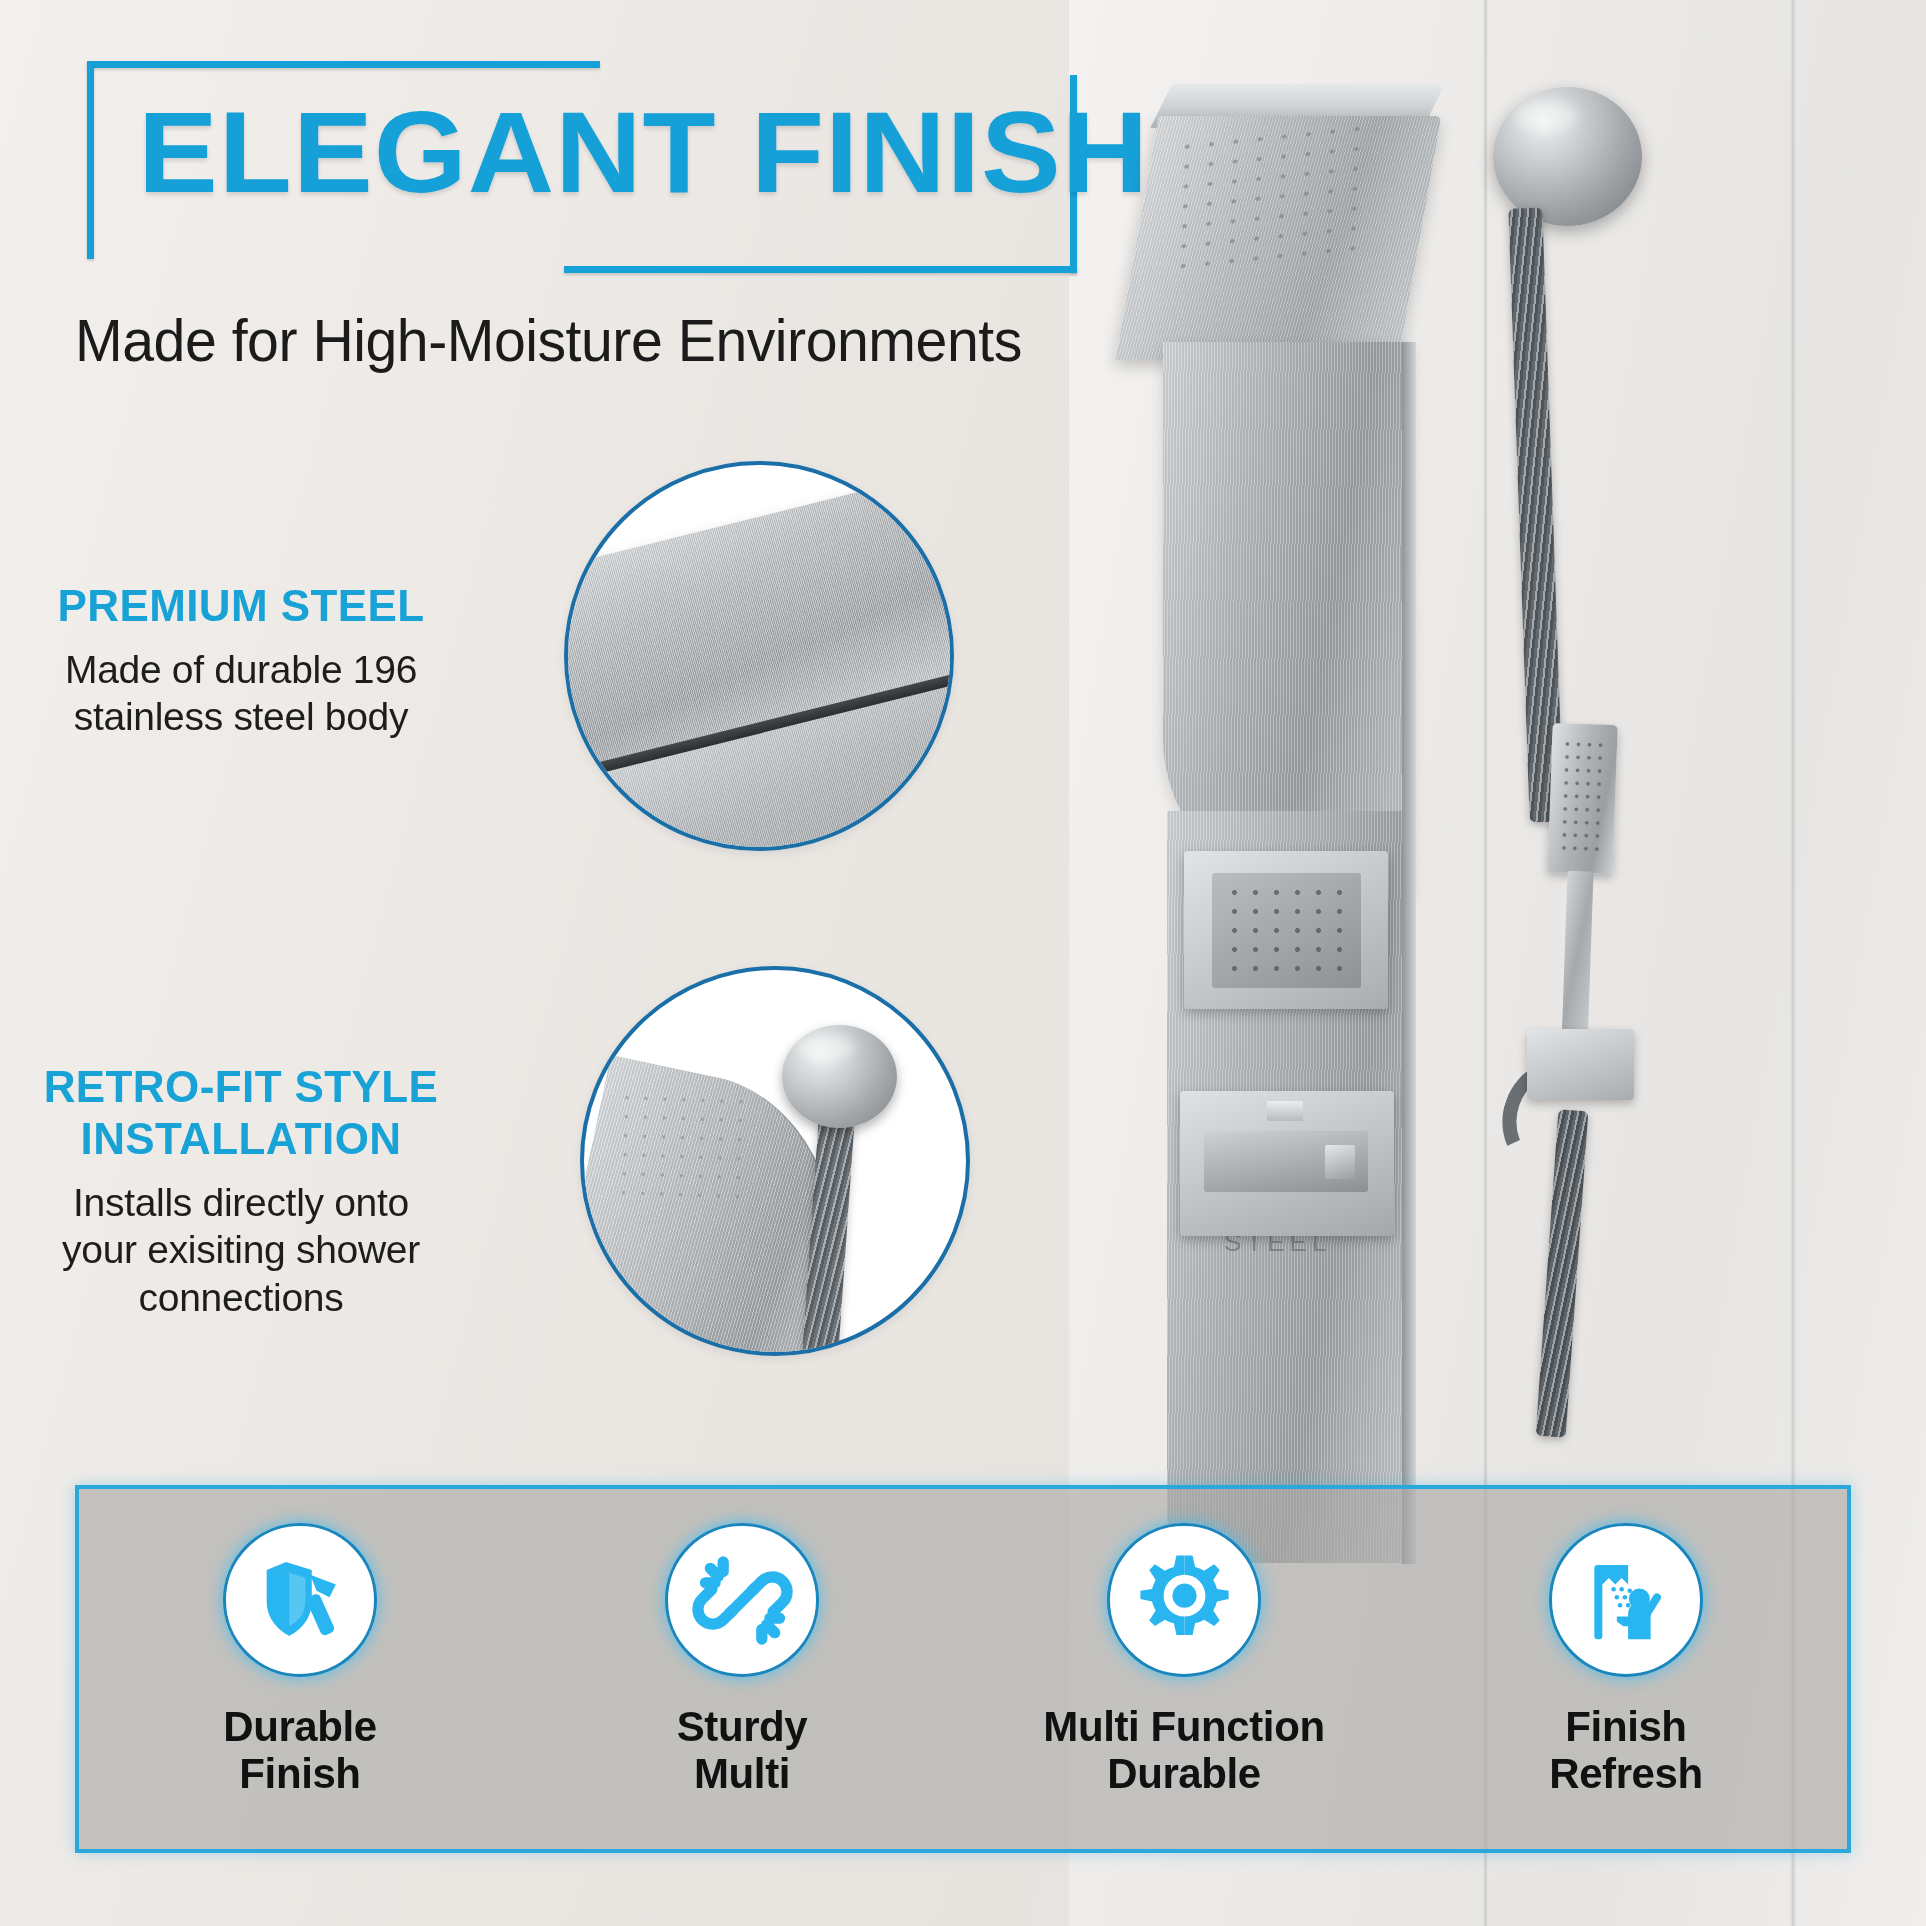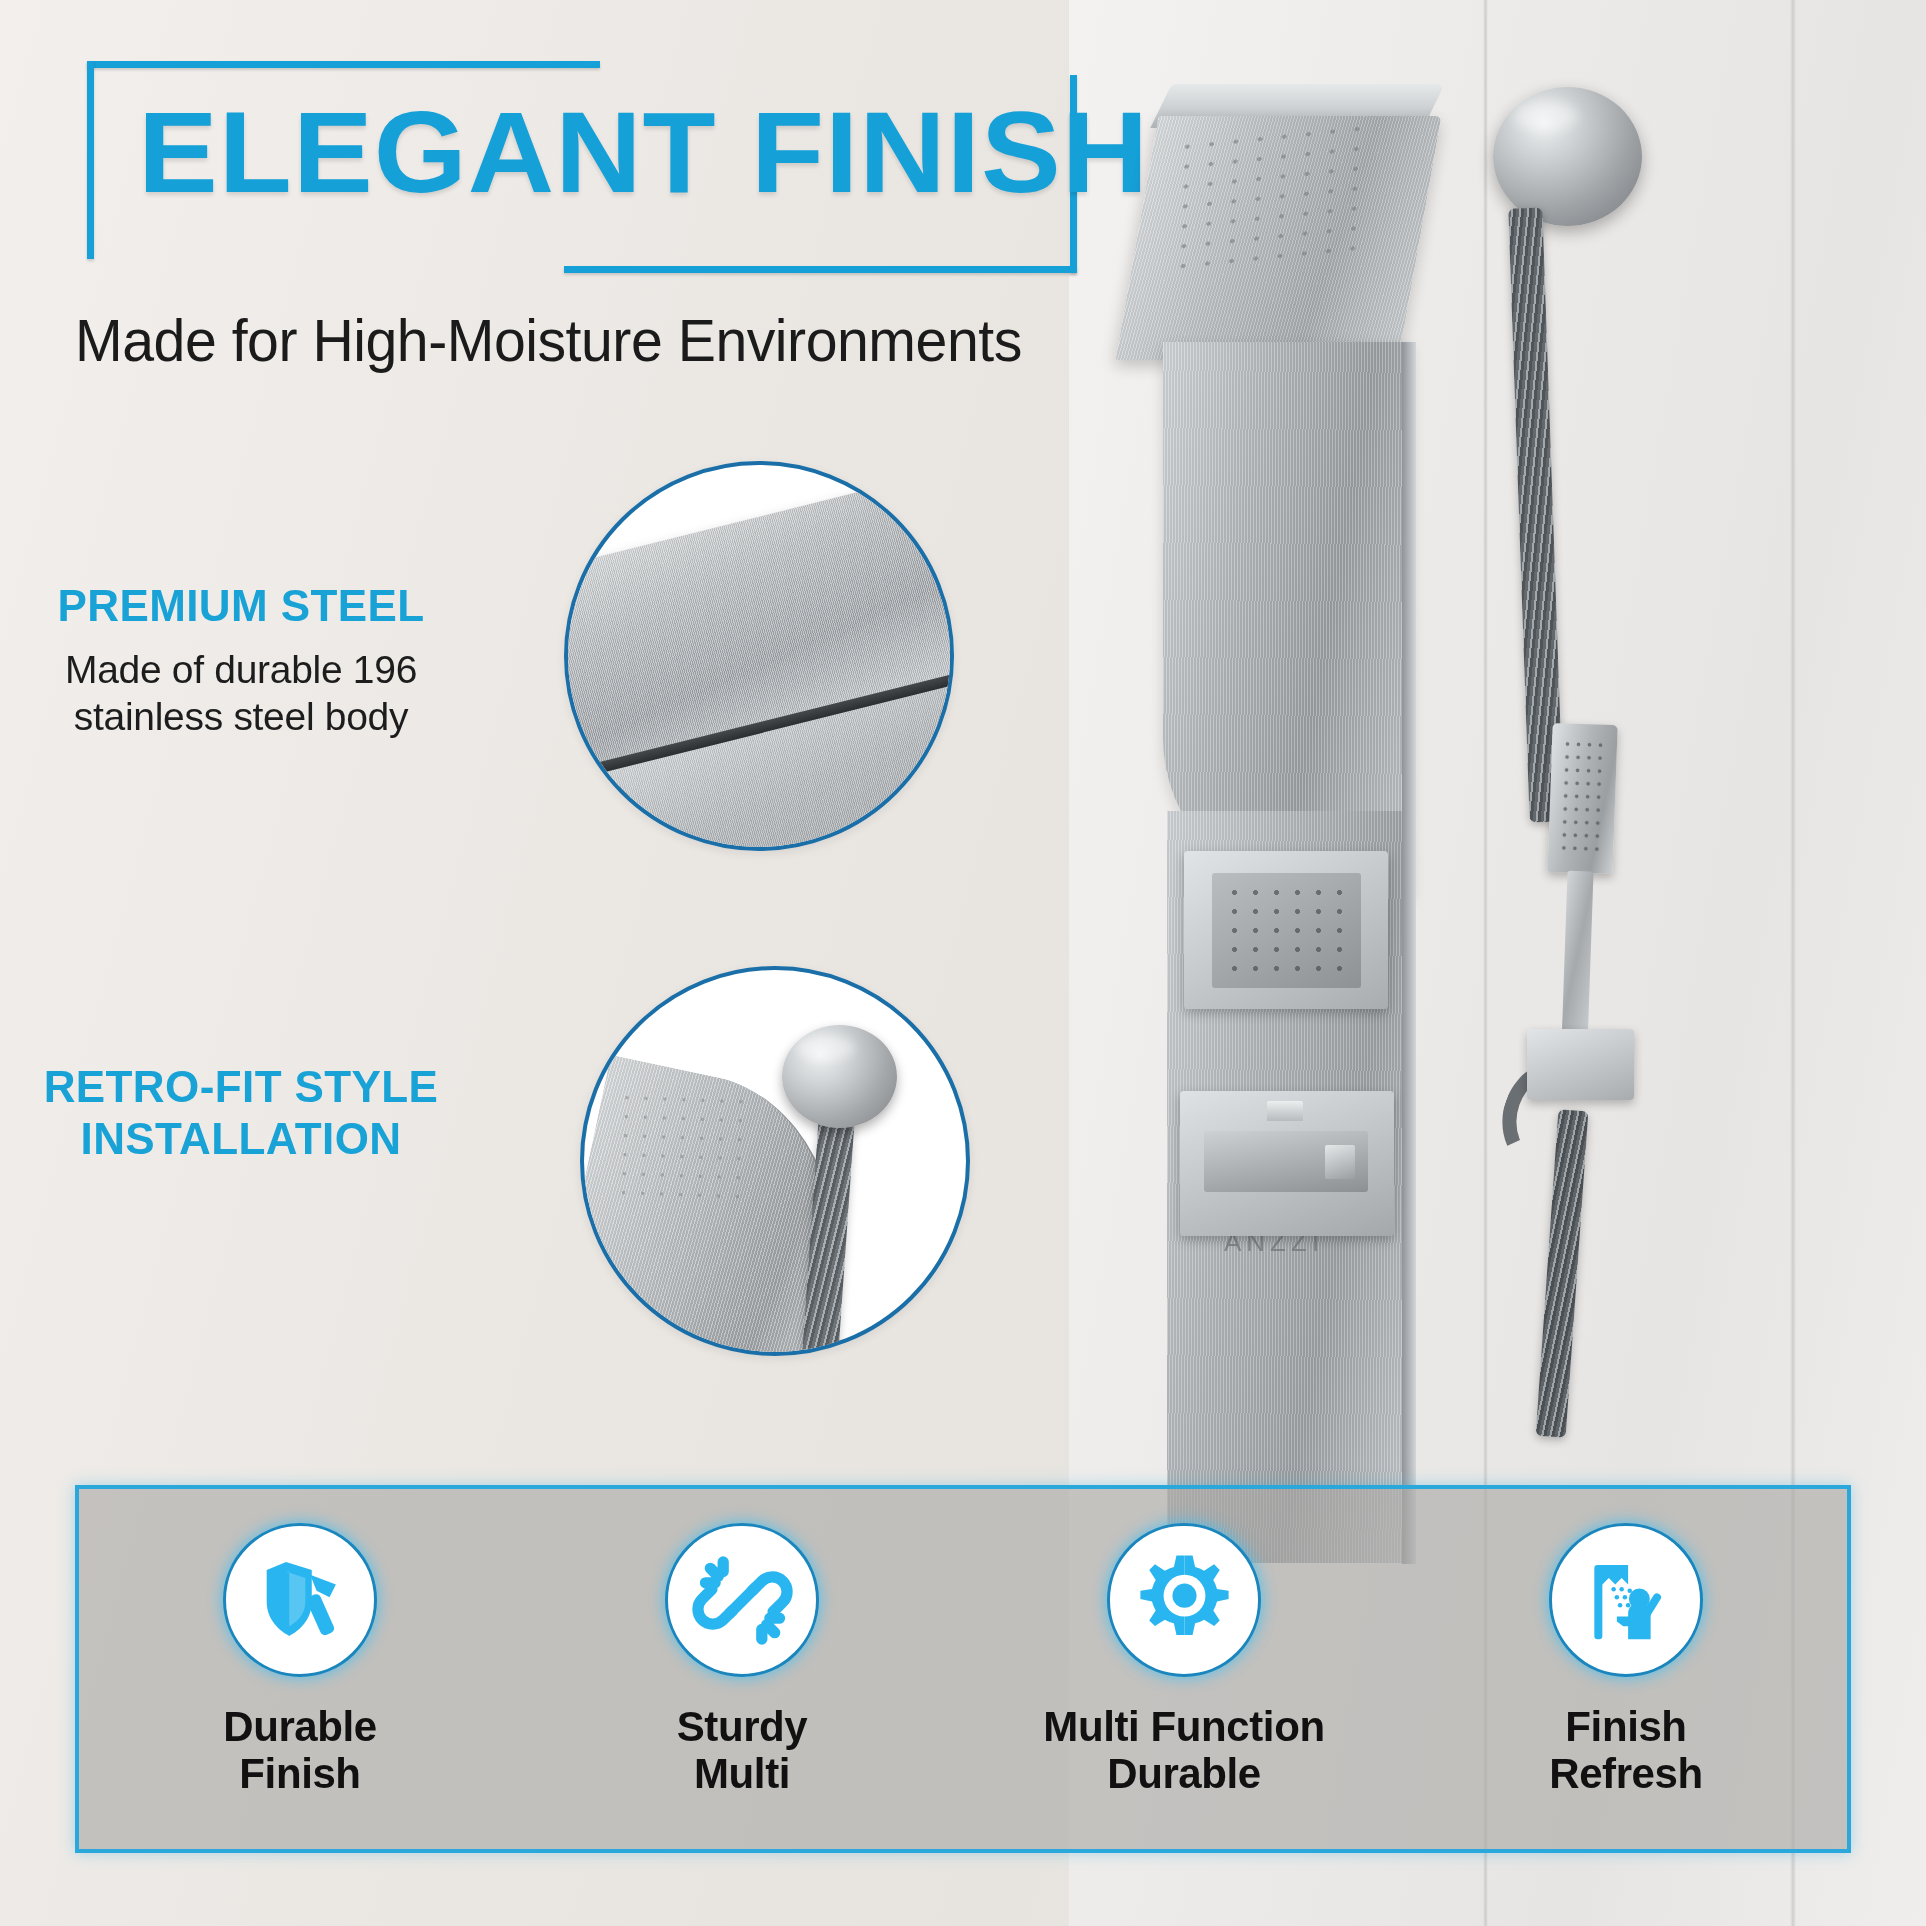--- a/index.html
+++ b/index.html
@@ -326,20 +326,25 @@
       <span>Made of durable 196</span><br>
       <span>stainless steel body</span>
     </p>
   </div>
 
   <div class="feature" id="feat-2">
     <h3>
       <span>RETRO-FIT STYLE</span><br>
       <span>INSTALLATION</span>
     </h3>
+    <p>
+      <span>Installs directly onto</span><br>
+      <span>your exisiting shower</span><br>
+      <span>connections</span>
+    </p>
   </div>
 
   <div class="circle" id="circle-steel">
     <div class="sheet sheet-top"></div>
     <div class="sheet sheet-bot"></div>
   </div>
 
   <div class="circle" id="circle-retro">
     <div class="rf-panel">
       <div class="rf-panel-dots"></div>
@@ -355,21 +360,21 @@
     <div class="neck"></div>
     <div class="body-col"></div>
     <div class="body-right-edge"></div>
 
     <div class="jet-frame">
       <div class="jet-inner">
         <div class="jet-grid"></div>
       </div>
     </div>
 
-    <div class="brand">ANZZI</div>
+    <div class="brand">STEEL</div>
 
     <div class="mixer">
       <div class="mixer-top-tab"></div>
       <div class="mixer-lever"></div>
     </div>
 
     <div class="wall-mount"></div>
     <div class="hose-top"></div>
     <div class="hose-curve"></div>
     <div class="hose-low"></div>

